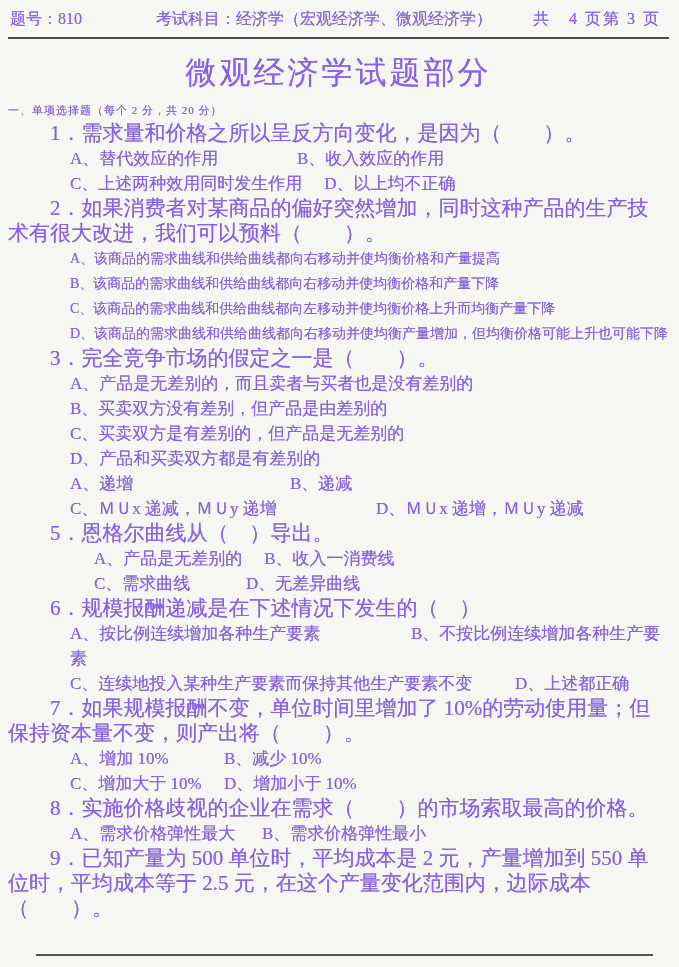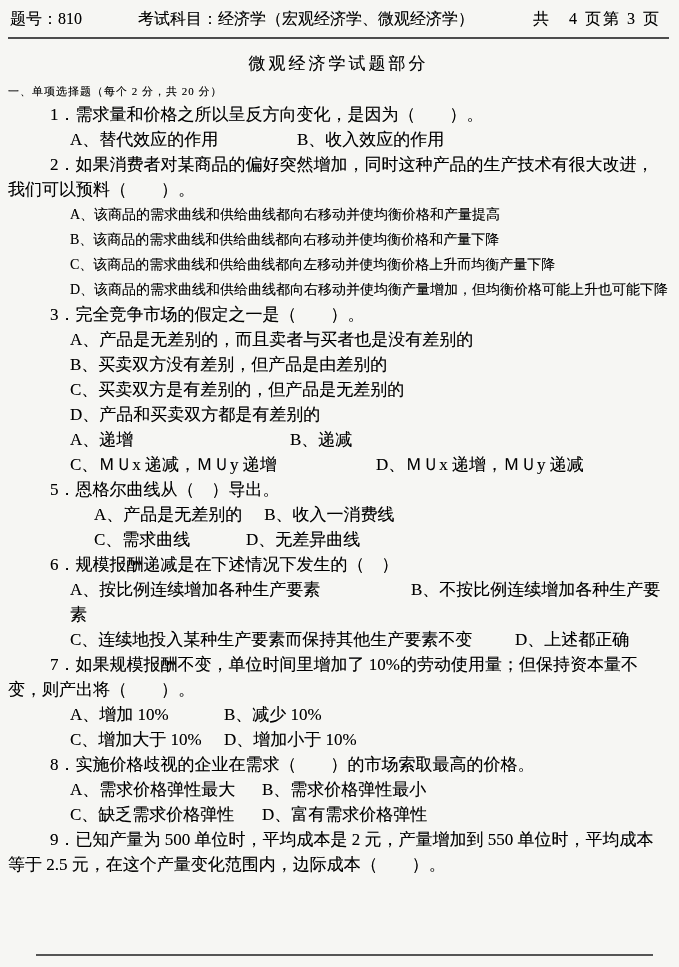--- a/index.html
+++ b/index.html
@@ -1,35 +1,35 @@
 <!DOCTYPE html>
 <html><head>
 <meta charset="utf-8">
 <style>
   html,body{margin:0;padding:0;background:#dcdcda;}
   .page{
     width:679px;height:967px;box-sizing:border-box;position:relative;
-    margin:0 auto;background:#f6f6f3;color:#000000;
+    margin:0 auto;background:#f6f6f3;color:#8b5cf6;
     font-family:"Liberation Serif","DejaVu Serif",serif;
     padding:6px 10px 0 8px;
     text-shadow:0 0 .6px rgba(70,70,70,.55);
   }
   .header{
     display:flex;align-items:baseline;font-size:16px;
     padding:3px 2px 7px 2px;border-bottom:2px solid #4d4d4d;
   }
-  .header .subj{margin-left:56px;}
+  .header .subj{margin-left:74px;}
   .header .pinfo{margin-left:auto;padding-right:6px;letter-spacing:2px;}
   h1.title{
-    font-size:17px;font-weight:400;text-align:center;
+    font-size:31px;font-weight:400;text-align:center;
     margin:13px 0 9px 0;letter-spacing:3px;
   }
   h2.section{font-size:11px;font-weight:400;margin:0 0 3px 0;letter-spacing:1px;}
   .q{margin:0;}
-  .stem{margin:0;font-size:17px;line-height:25px;text-indent:42px;}
+  .stem{margin:0;font-size:21px;line-height:25px;text-indent:42px;}
   .opt{margin:0;font-size:17px;line-height:25px;padding-left:62px;}
   .opt.ind86{padding-left:86px;}
   .opt-full{margin:0;font-size:14px;line-height:25px;padding-left:96px;text-indent:-34px;}
   .c1{display:inline-block;margin-right:22px;}
   .mw130{min-width:130px}.mw132{min-width:132px}.mw170{min-width:170px}
   .mw198{min-width:198px}.mw205{min-width:205px}.mw284{min-width:284px}
   .mw319{min-width:319px}.mw423{min-width:423px}
   .footer-rule{
     position:absolute;left:36px;right:26px;bottom:11px;
     border-top:2px solid #555;
@@ -46,20 +46,21 @@
     <span class="pinfo">共　4 页第 3 页</span>
   </div>
 
   <h1 class="title">微观经济学试题部分</h1>
 
   <h2 class="section">一、单项选择题（每个 2 分，共 20 分）</h2>
 
   <section class="q">
     <p class="stem">1．需求量和价格之所以呈反方向变化，是因为（　　）。</p>
     <p class="opt"><span class="c1 mw205">A、替代效应的作用</span><span>B、收入效应的作用</span></p>
+    <p class="opt"><span class="c1 mw205">C、上述两种效用同时发生作用</span><span>D、以上均不正确</span></p>
   </section>
 
   <section class="q">
     <p class="stem">2．如果消费者对某商品的偏好突然增加，同时这种产品的生产技术有很大改进，我们可以预料（　　）。</p>
     <p class="opt-full">A、该商品的需求曲线和供给曲线都向右移动并使均衡价格和产量提高</p>
     <p class="opt-full">B、该商品的需求曲线和供给曲线都向右移动并使均衡价格和产量下降</p>
     <p class="opt-full">C、该商品的需求曲线和供给曲线都向左移动并使均衡价格上升而均衡产量下降</p>
     <p class="opt-full">D、该商品的需求曲线和供给曲线都向右移动并使均衡产量增加，但均衡价格可能上升也可能下降</p>
   </section>
 
@@ -90,21 +91,20 @@
 
   <section class="q">
     <p class="stem">7．如果规模报酬不变，单位时间里增加了 10%的劳动使用量；但保持资本量不变，则产出将（　　）。</p>
     <p class="opt"><span class="c1 mw132">A、增加 10%</span><span>B、减少 10%</span></p>
     <p class="opt"><span class="c1 mw132">C、增加大于 10%</span><span>D、增加小于 10%</span></p>
   </section>
 
   <section class="q">
     <p class="stem">8．实施价格歧视的企业在需求（　　）的市场索取最高的价格。</p>
     <p class="opt"><span class="c1 mw170">A、需求价格弹性最大</span><span>B、需求价格弹性最小</span></p>
-    <p class="opt"><span class="c1 mw170">C、缺乏需求价格弹性</span><span>D、富有需求价格弹性</span></p>
   </section>
 
   <section class="q">
     <p class="stem">9．已知产量为 500 单位时，平均成本是 2 元，产量增加到 550 单位时，平均成本等于 2.5 元，在这个产量变化范围内，边际成本（　　）。</p>
   </section>
 
   <div class="footer-rule"></div>
 
 </div>
 

